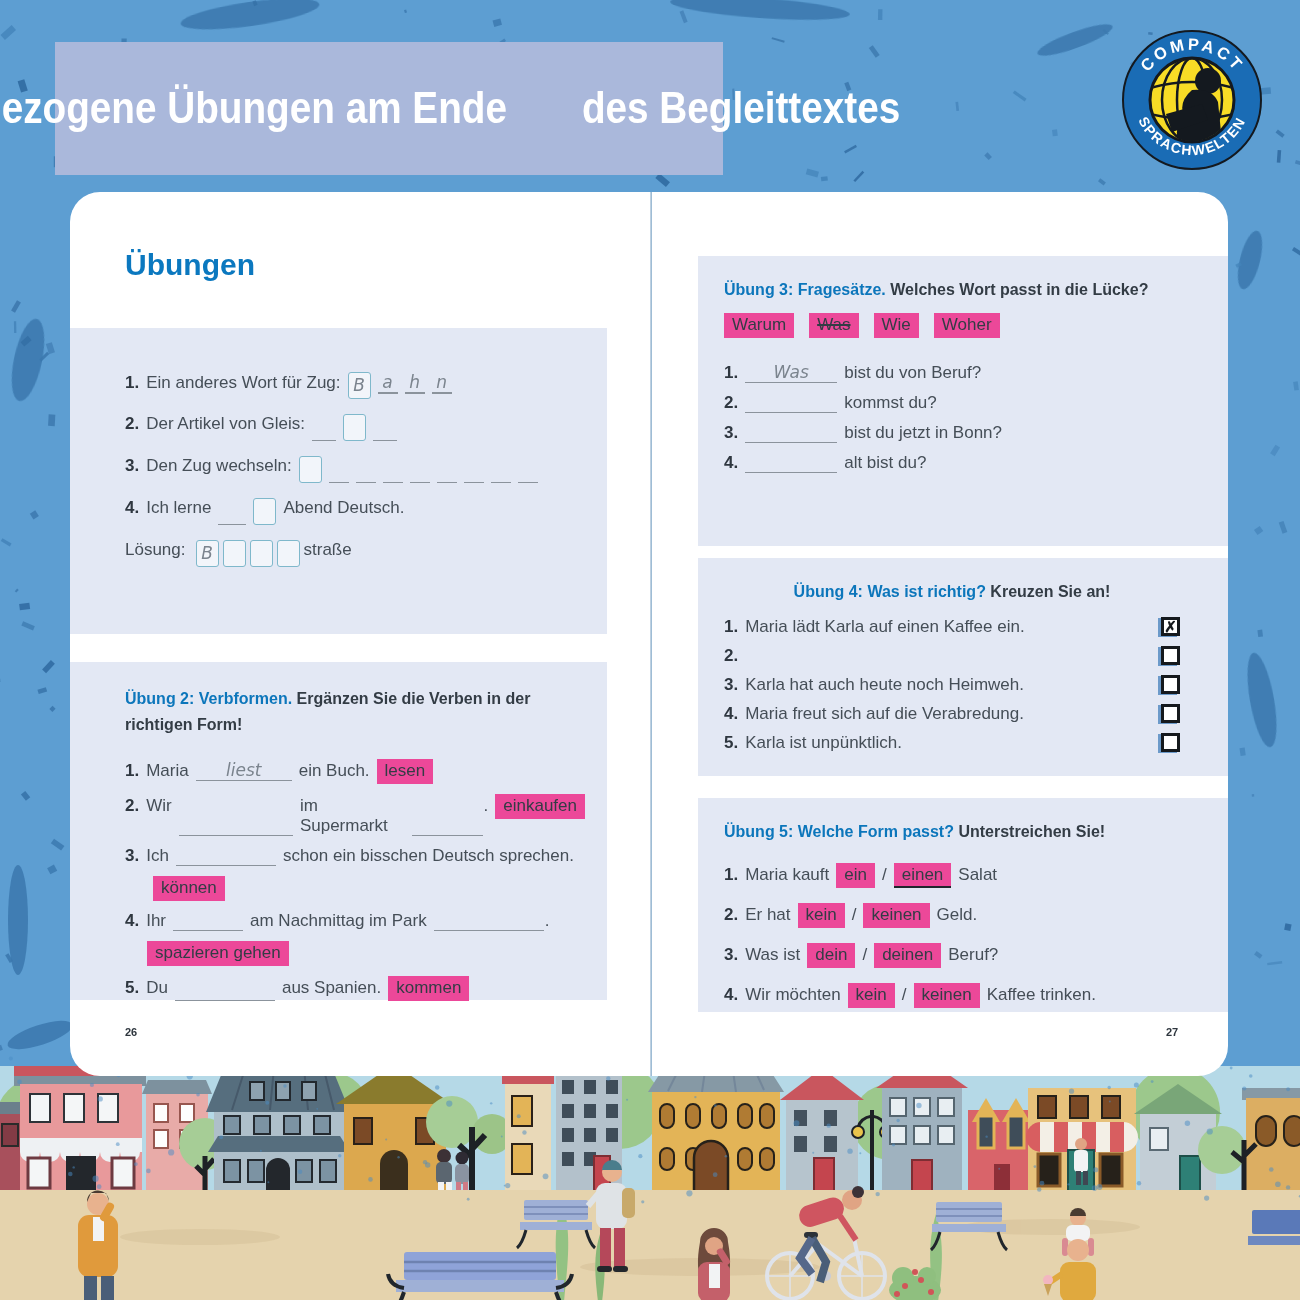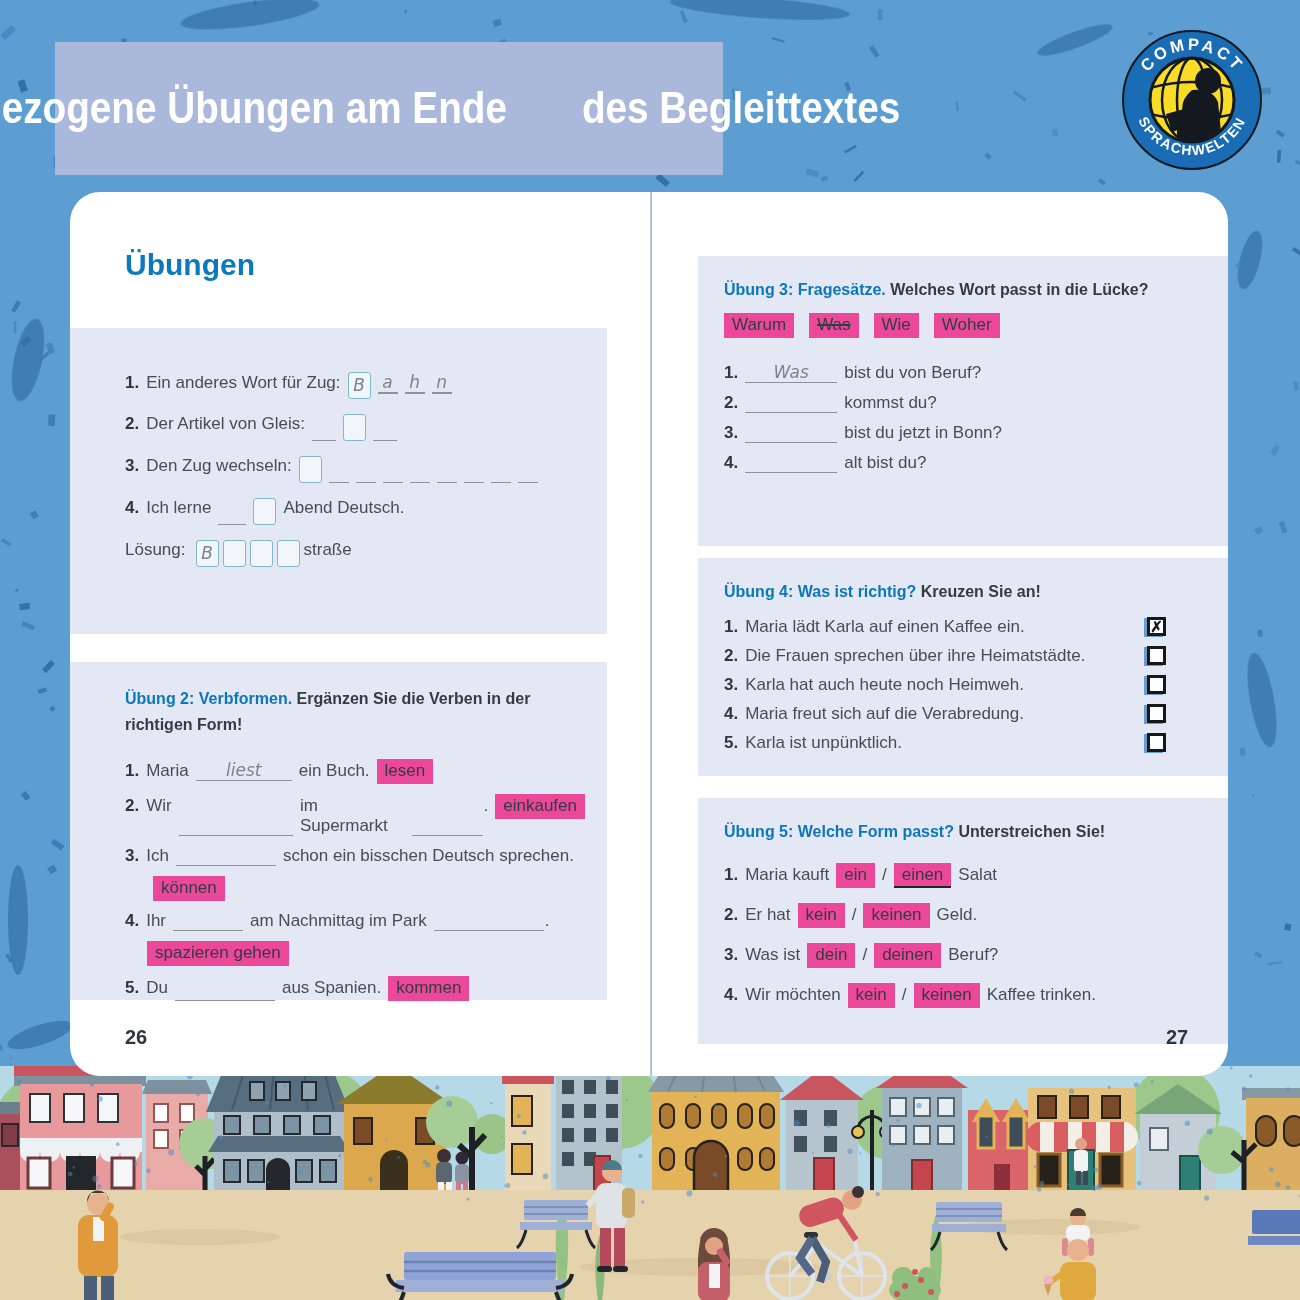--- a/index.html
+++ b/index.html
@@ -15,21 +15,21 @@
   .banner-line{color:#ffffff;font-weight:bold;font-size:45px;line-height:1.30;
           transform:scaleX(.86);white-space:nowrap;letter-spacing:0px;}
 
   .logo{position:absolute;left:1122px;top:30px;z-index:30;}
 
   
   .spread{position:absolute;left:70px;top:192px;width:1158px;height:884px;
           background:#ffffff;z-index:20;border-radius:30px;}
   .spine{position:absolute;left:580px;top:0;width:2px;height:884px;
          background:linear-gradient(to right,#cddbe7,#8fb2cf);}
-  .pgnum{position:absolute;font-size:20px;font-weight:bold;color:#2e363e;text-align:center;}
+  .pgnum{position:absolute;font-size:11px;font-weight:bold;color:#2e363e;text-align:center;}
 
   .book-title{position:absolute;left:55px;top:56px;font-size:30px;font-weight:bold;
               color:#0b78bf;}
 
   .ex{position:absolute;background:#e3e8f4;}
   .ex-l{left:0;width:537px;}
   .ex-r{left:628px;width:530px;}
   .inner{padding:24px 22px 10px 55px;}
   .inner-r{padding:21px 24px 10px 26px;}
 
@@ -759,52 +759,51 @@
       </div>
       <div class="row row2">
         <span class="num">4.</span>
         <span class="blank" style="width:92px;"></span>
         <span>alt bist du?</span>
       </div>
     </div>
   </div>
 
   <div class="ex ex-r" style="top:366px;height:218px;">
-    <div class="inner-r" style="padding-right:62px;">
+    <div class="inner-r" style="padding-right:48px;text-align:center;">
       <div class="exlabel"><span class="blue">Übung 4: Was ist richtig?</span>
         <span>Kreuzen Sie an!</span></div>
       <div class="row" style="margin-top:12px;">
         <span class="num">1.</span>
         <span>Maria lädt Karla auf einen Kaffee ein.</span>
         <span class="cbx">✗</span>
       </div>
       <div class="row" style="margin-top:9px;">
         <span class="num">2.</span>
-        <span>Die Frauen sprechen über ihre Heimatstädte.</span>
         <span class="cbx"></span>
       </div>
       <div class="row" style="margin-top:9px;">
         <span class="num">3.</span>
         <span>Karla hat auch heute noch Heimweh.</span>
         <span class="cbx"></span>
       </div>
       <div class="row" style="margin-top:9px;">
         <span class="num">4.</span>
         <span>Maria freut sich auf die Verabredung.</span>
         <span class="cbx"></span>
       </div>
       <div class="row" style="margin-top:9px;">
         <span class="num">5.</span>
         <span>Karla ist unpünktlich.</span>
         <span class="cbx"></span>
       </div>
     </div>
   </div>
 
-  <div class="ex ex-r" style="top:606px;height:246px;">
+  <div class="ex ex-r" style="top:606px;height:214px;">
     <div class="inner-r">
       <div class="exlabel"><span class="blue">Übung 5: Welche Form passt?</span>
         <span>Unterstreichen Sie!</span></div>
       <div class="row" style="margin-top:18px;">
         <span class="num">1.</span>
         <span>Maria kauft</span>
         <span class="chip">ein</span>
         <span class="slash">/</span>
         <span class="chip underl">einen</span>
         <span>Salat</span>

